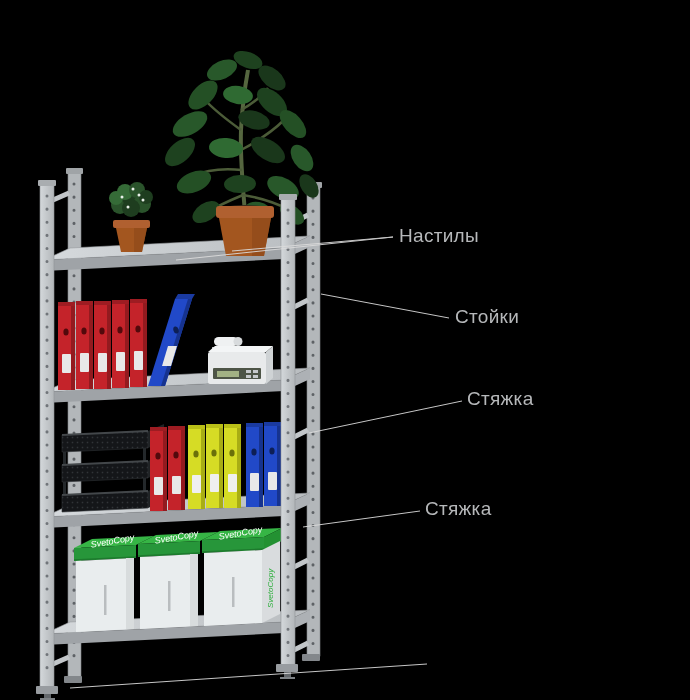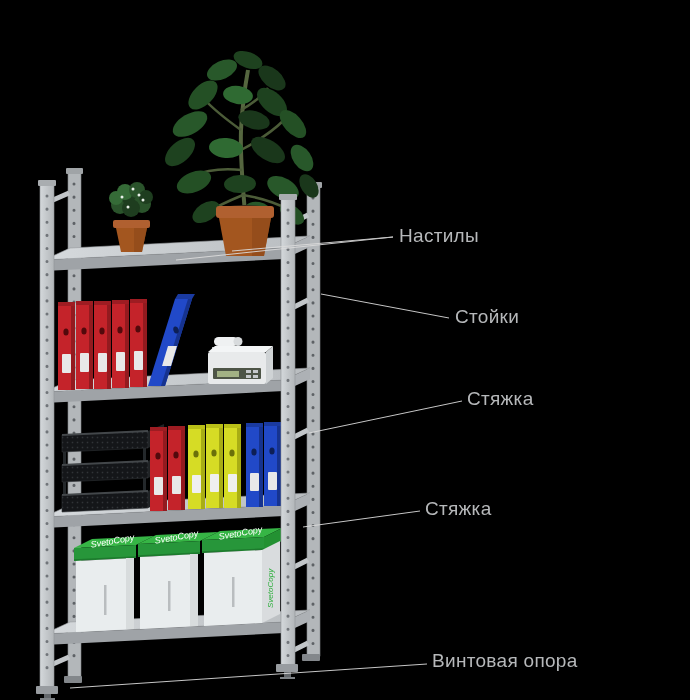--- a/index.html
+++ b/index.html
@@ -332,15 +332,14 @@
     <line x1="462" y1="401" x2="309" y2="433"></line>
     <line x1="420" y1="511" x2="303" y2="527"></line>
     <line x1="427" y1="664" x2="70" y2="688"></line>
   </g>
 </svg>
 
 <div class="part-label" style="left:399px; top:226px;">Настилы</div>
 <div class="part-label" style="left:455px; top:307px;">Стойки</div>
 <div class="part-label" style="left:467px; top:389px;">Стяжка</div>
 <div class="part-label" style="left:425px; top:499px;">Стяжка</div>
-<div class="part-label" style="left:432px; top:651px;">Винтовая опора</div>
 
 </div>
 
 </body></html>

